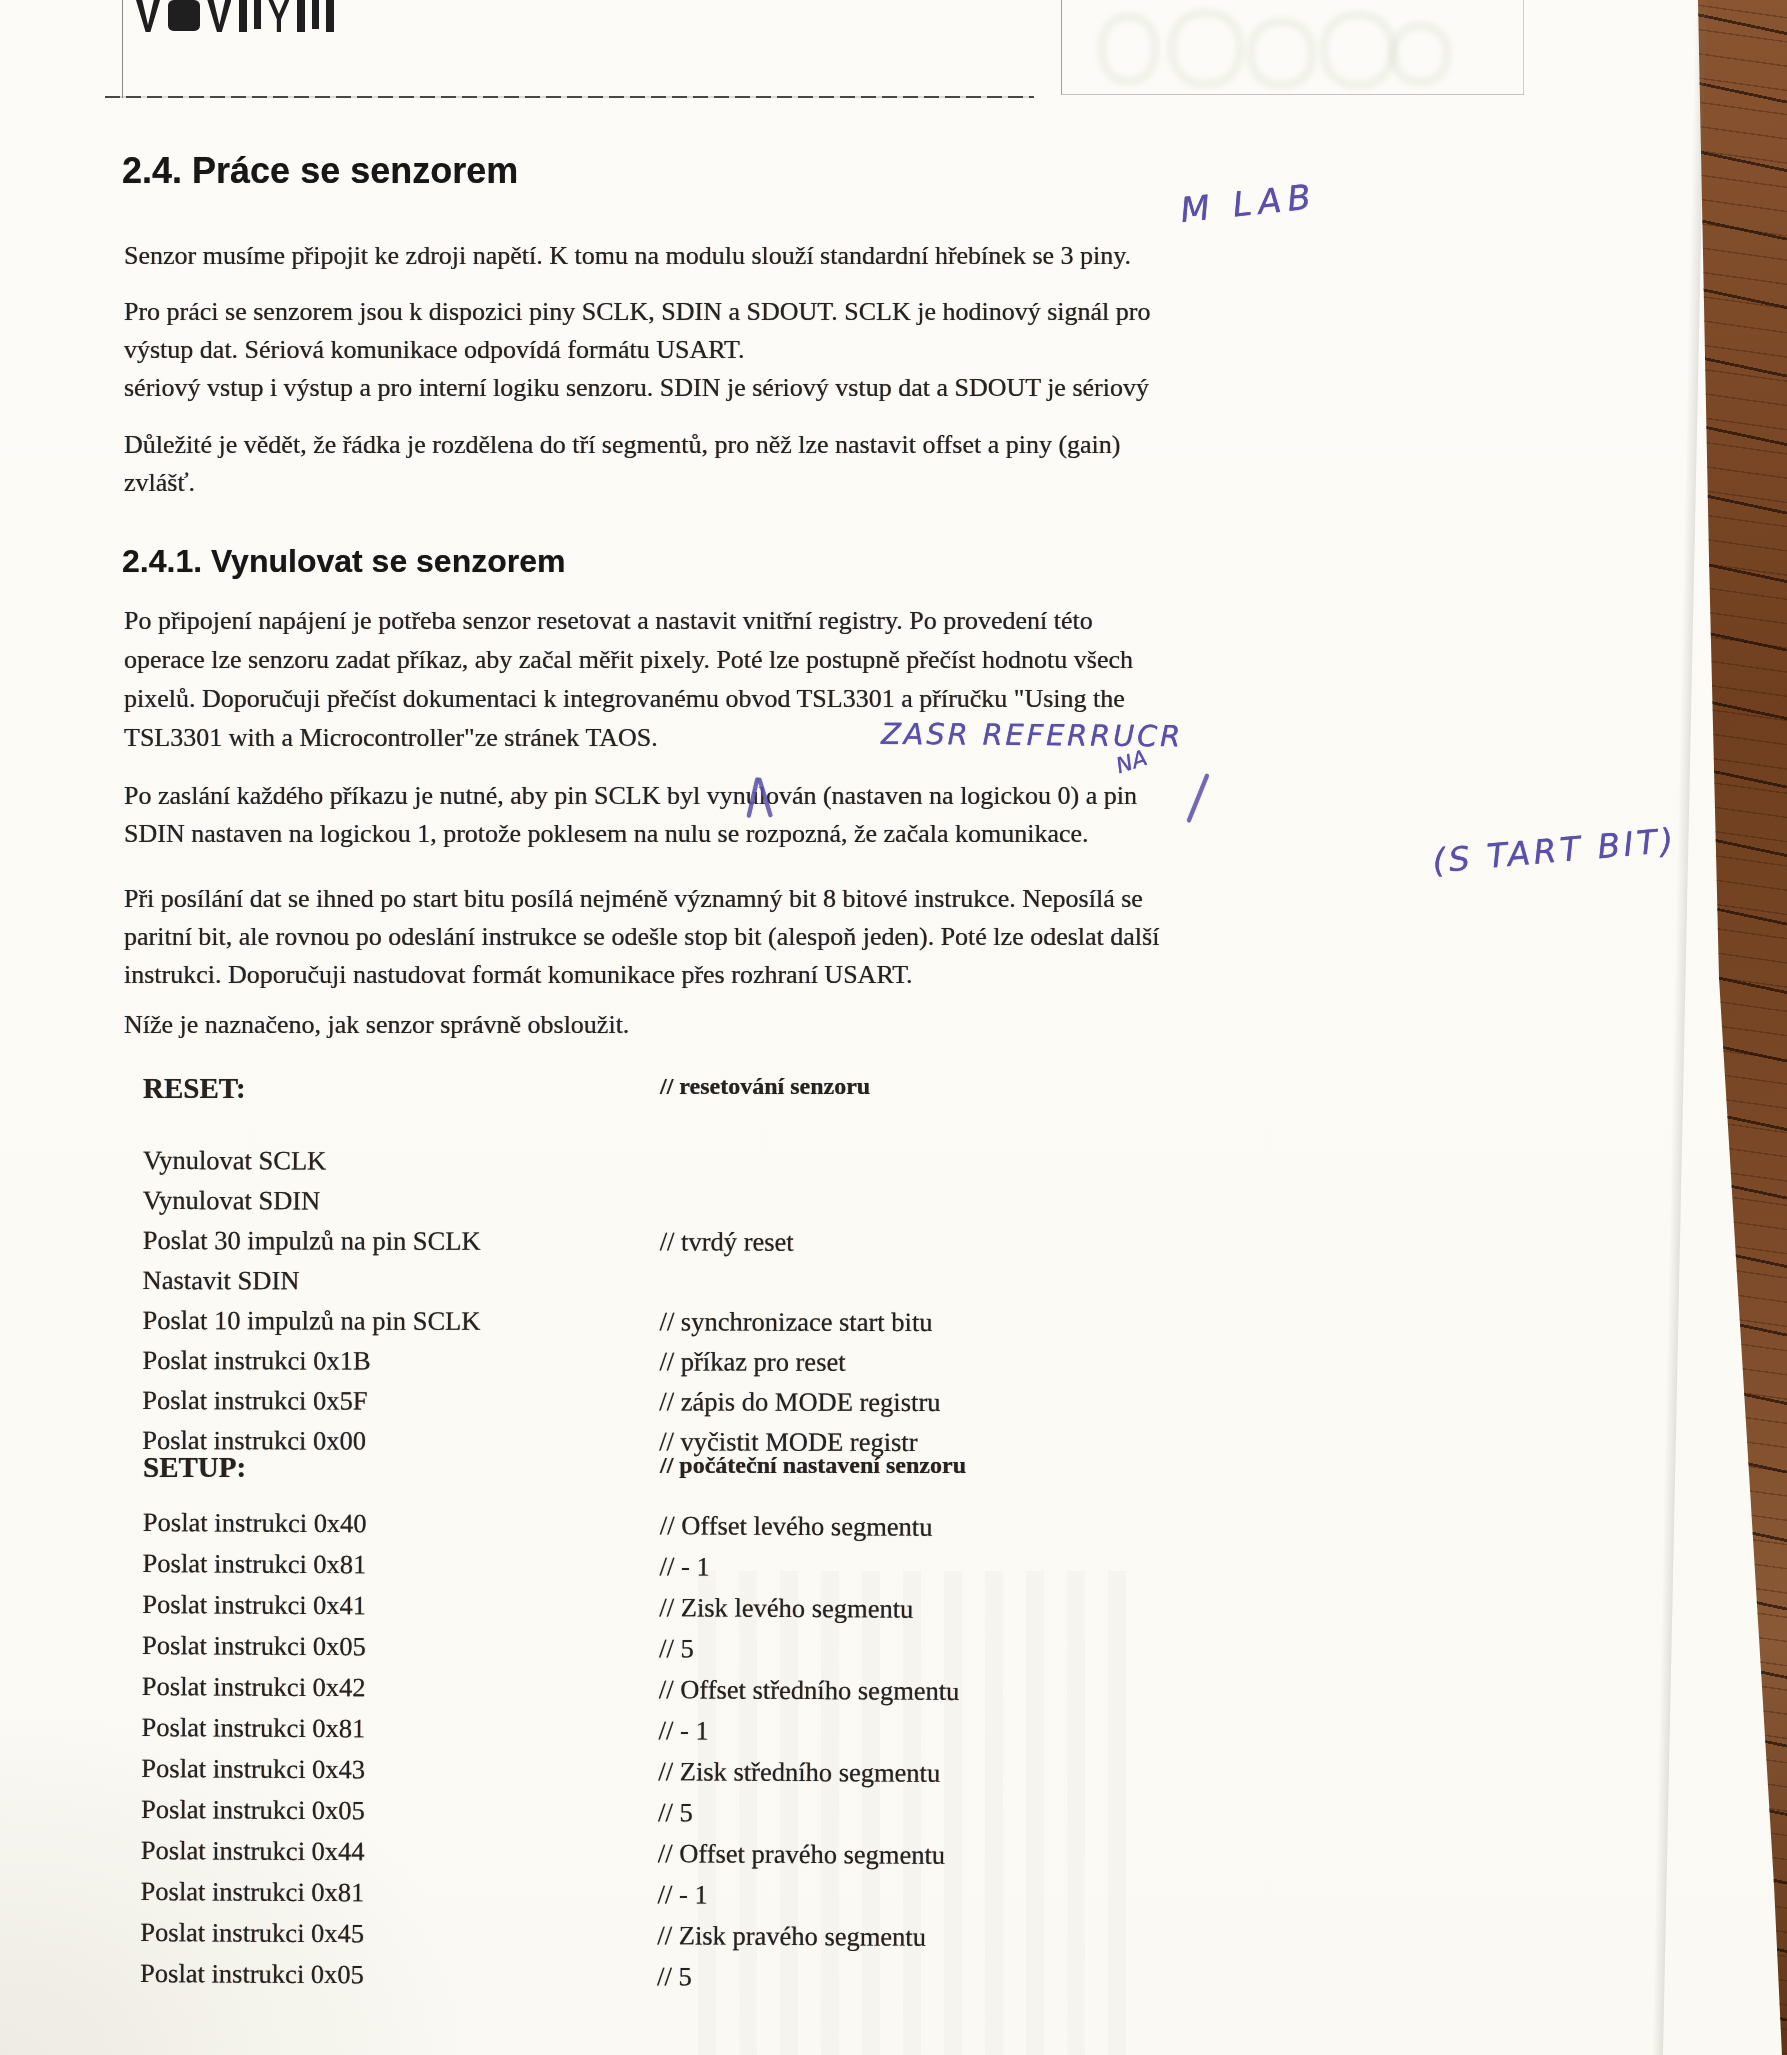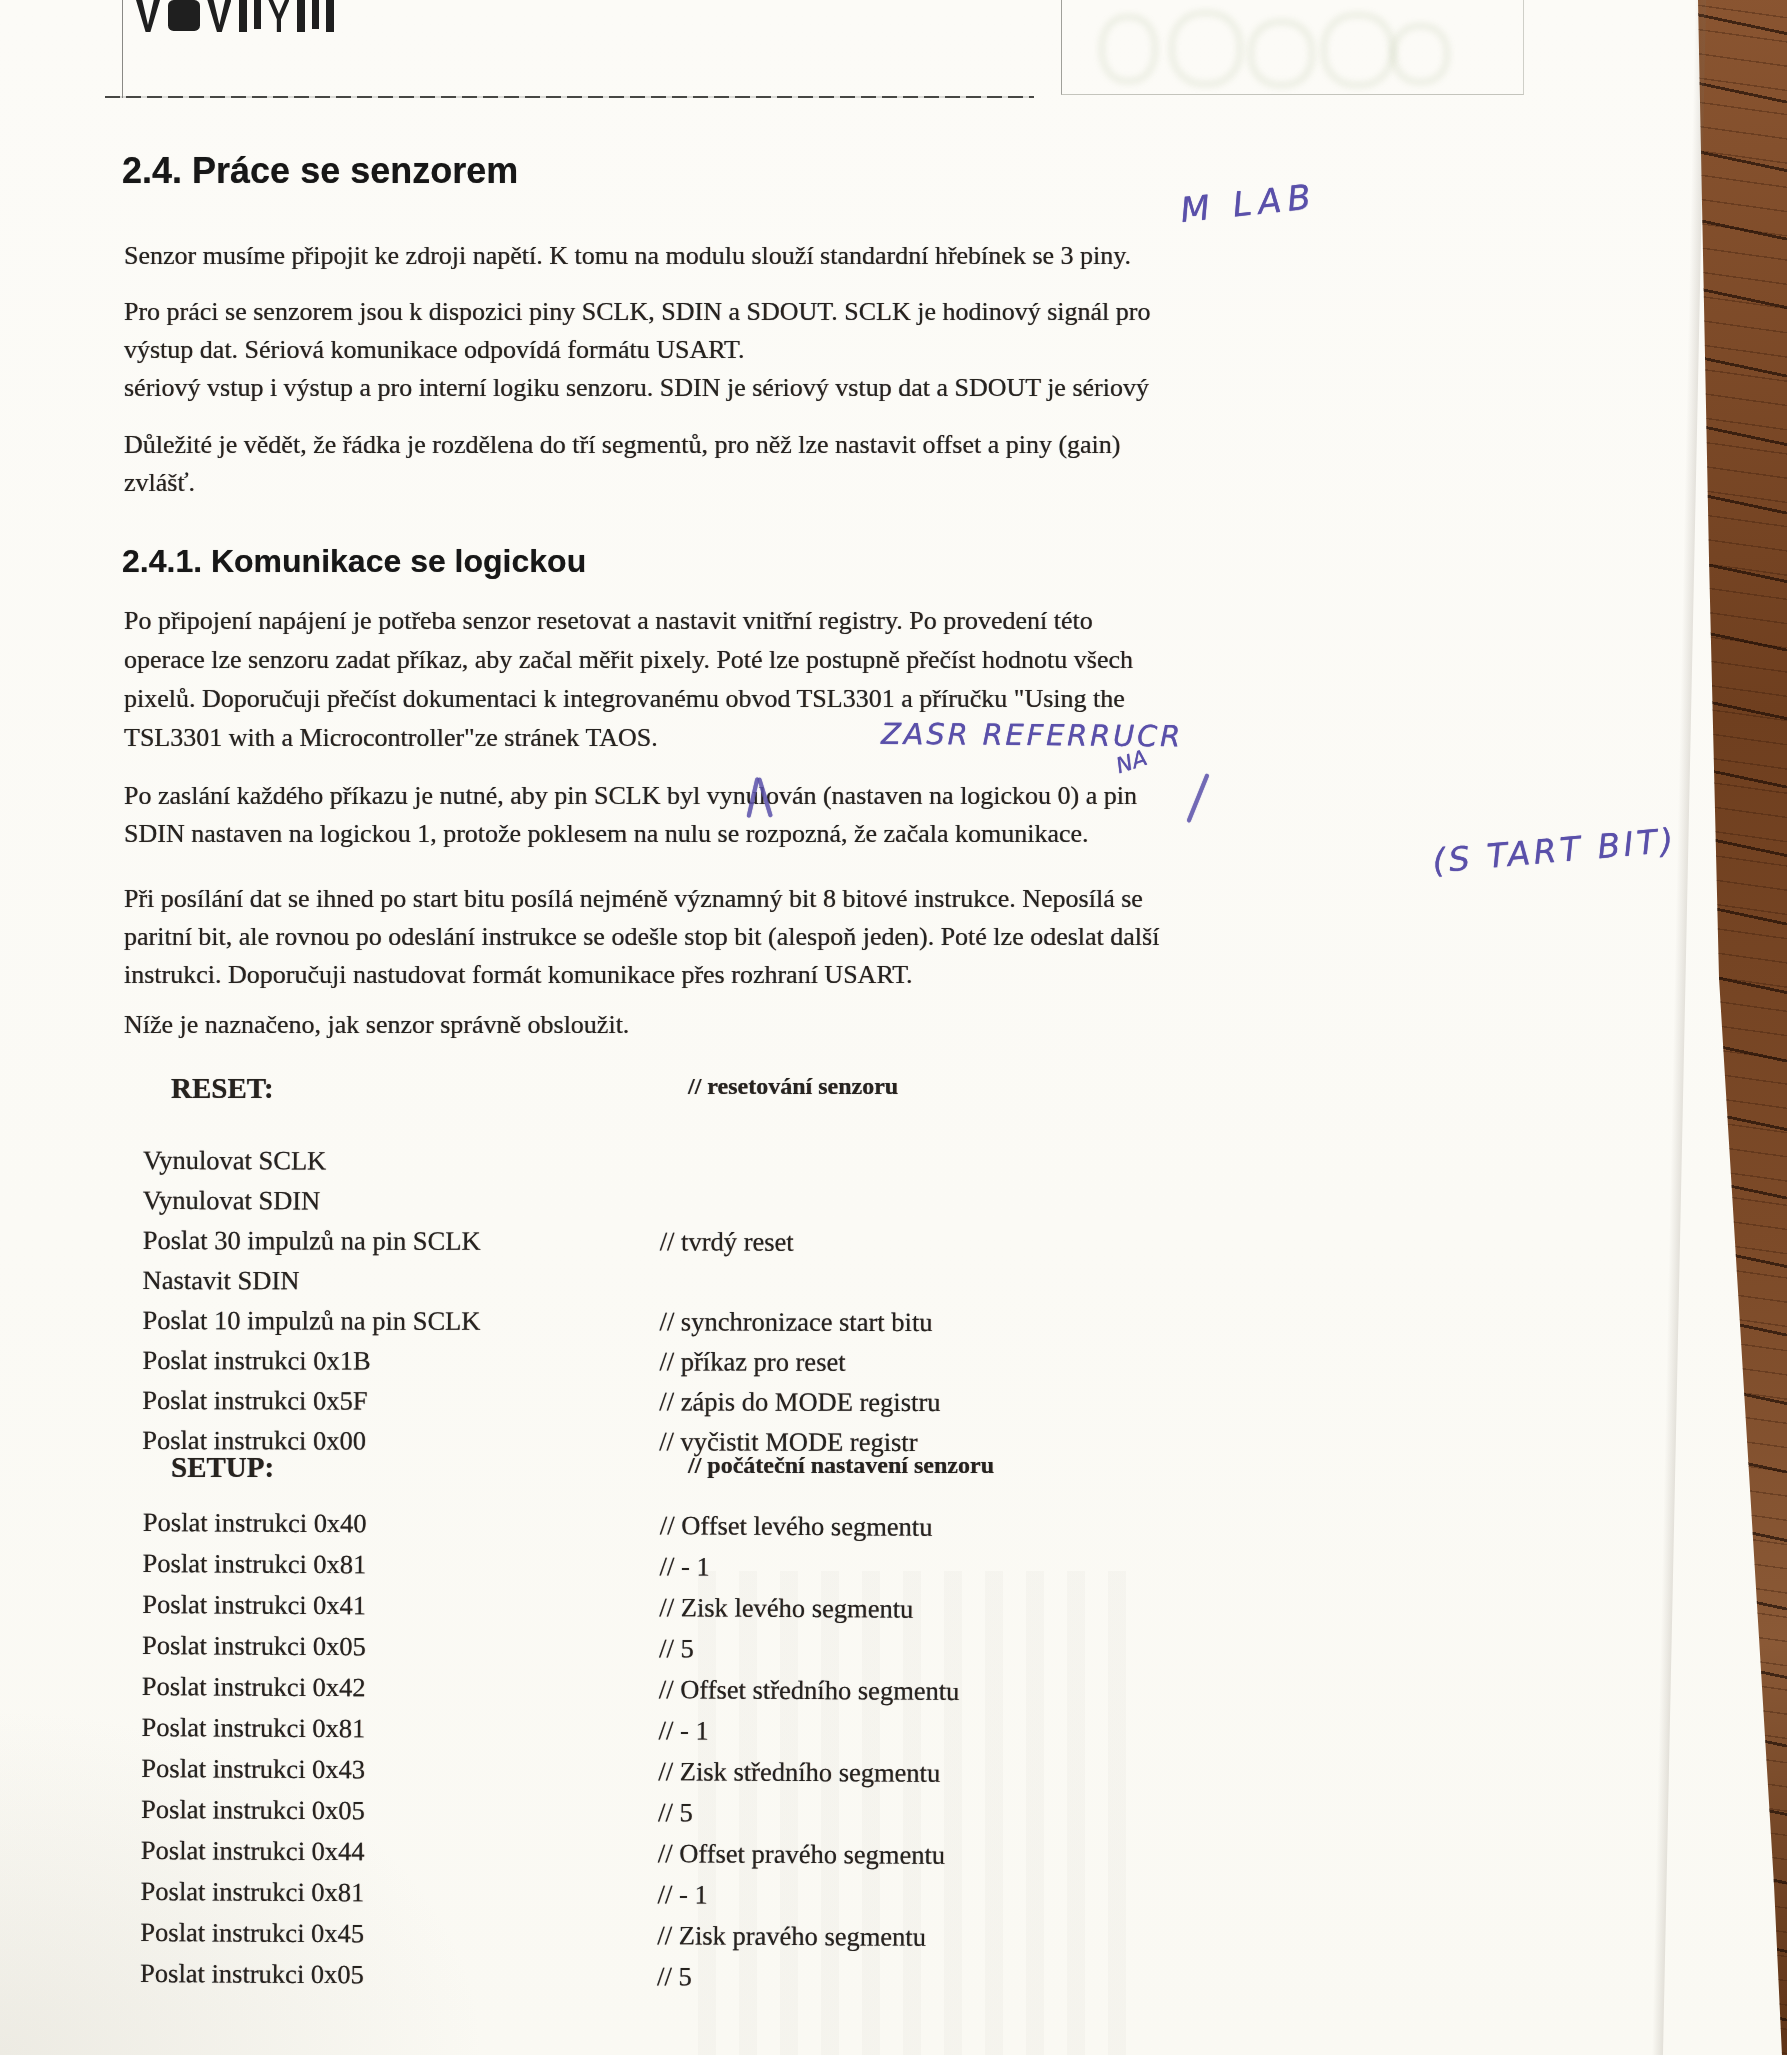--- a/index.html
+++ b/index.html
@@ -42,21 +42,21 @@
         text-shadow:0.4px 0 0 rgba(150,70,40,0.26), -0.4px 0 0 rgba(70,120,170,0.26), 0 0 0.8px rgba(40,40,40,0.5);}
   .h1,.h2{position:absolute;left:122px;font-family:"Liberation Sans", sans-serif;font-weight:bold;
         color:#171717;text-shadow:0 0 0.7px rgba(0,0,0,0.55);letter-spacing:0;white-space:nowrap;}
   .h1{top:150px;font-size:36px;}
   .h2{top:543px;font-size:32px;}
   .para{position:absolute;left:124px;font-size:26px;line-height:38px;}
   .tline{white-space:nowrap;}
   .p1{top:237px;} .p2{top:293px;} .p3{top:426px;}
   .p4{top:601px;line-height:39px;} .p5{top:777px;} .p6{top:880px;} .p7{top:1006px;}
   
-  .lheader{position:absolute;left:143px;font-size:29px;font-weight:bold;white-space:nowrap;margin-left:28px;}
+  .lheader{position:absolute;left:143px;font-size:29px;font-weight:bold;white-space:nowrap;}
   .lheader .cmt{position:absolute;left:517px;top:0.7px;font-size:24px;white-space:nowrap;}
   .lh-reset{top:1072px;} .lh-setup{top:1451px;}
   .rows{position:absolute;left:143px;font-size:26.5px;}
   .rows-reset{top:1145px;transform:rotate(0.15deg);transform-origin:left top;}
   .rows-setup{top:1507px;transform:rotate(0.35deg);transform-origin:left top;}
   .rows-reset .lrow{height:40px;} .rows-setup .lrow{height:41px;}
   .lrow{position:relative;white-space:nowrap;}
   .lrow .cmt{position:absolute;left:517px;top:0;white-space:nowrap;}
   
   .ink{position:absolute;font-family:"DejaVu Sans", sans-serif;font-style:italic;color:#5a50aa;
@@ -91,21 +91,21 @@
   </div>
   <div class="stamp-box">
     <span class="stamp-blob" style="left:38px;top:15.4px;width:49px;height:60px;"></span>
     <span class="stamp-blob" style="left:108px;top:11.2px;width:64px;height:67px;"></span>
     <span class="stamp-blob" style="left:187px;top:19.6px;width:57px;height:59px;"></span>
     <span class="stamp-blob" style="left:260px;top:12.6px;width:64px;height:66px;"></span>
     <span class="stamp-blob" style="left:330px;top:24px;width:49px;height:52px;"></span>
   </div>
 
   <div class="h1">2.4. Práce se senzorem</div>
-  <div class="h2">2.4.1. Komunikace se logickou</div>
+  <div class="h2">2.4.1. Vynulovat se senzorem</div>
 
   <div class="para p1 scan">
       <div class="tline">Senzor musíme připojit ke zdroji napětí. K tomu na modulu slouží standardní hřebínek se 3 piny.</div>
     </div>
   <div class="para p2 scan">
       <div class="tline">Pro práci se senzorem jsou k dispozici piny SCLK, SDIN a SDOUT.  SCLK je hodinový signál pro</div>
       <div class="tline">výstup dat. Sériová komunikace odpovídá formátu USART.</div>
       <div class="tline">sériový vstup i výstup a pro interní logiku senzoru. SDIN je sériový vstup dat a SDOUT je sériový</div>
     </div>
   <div class="para p3 scan">

